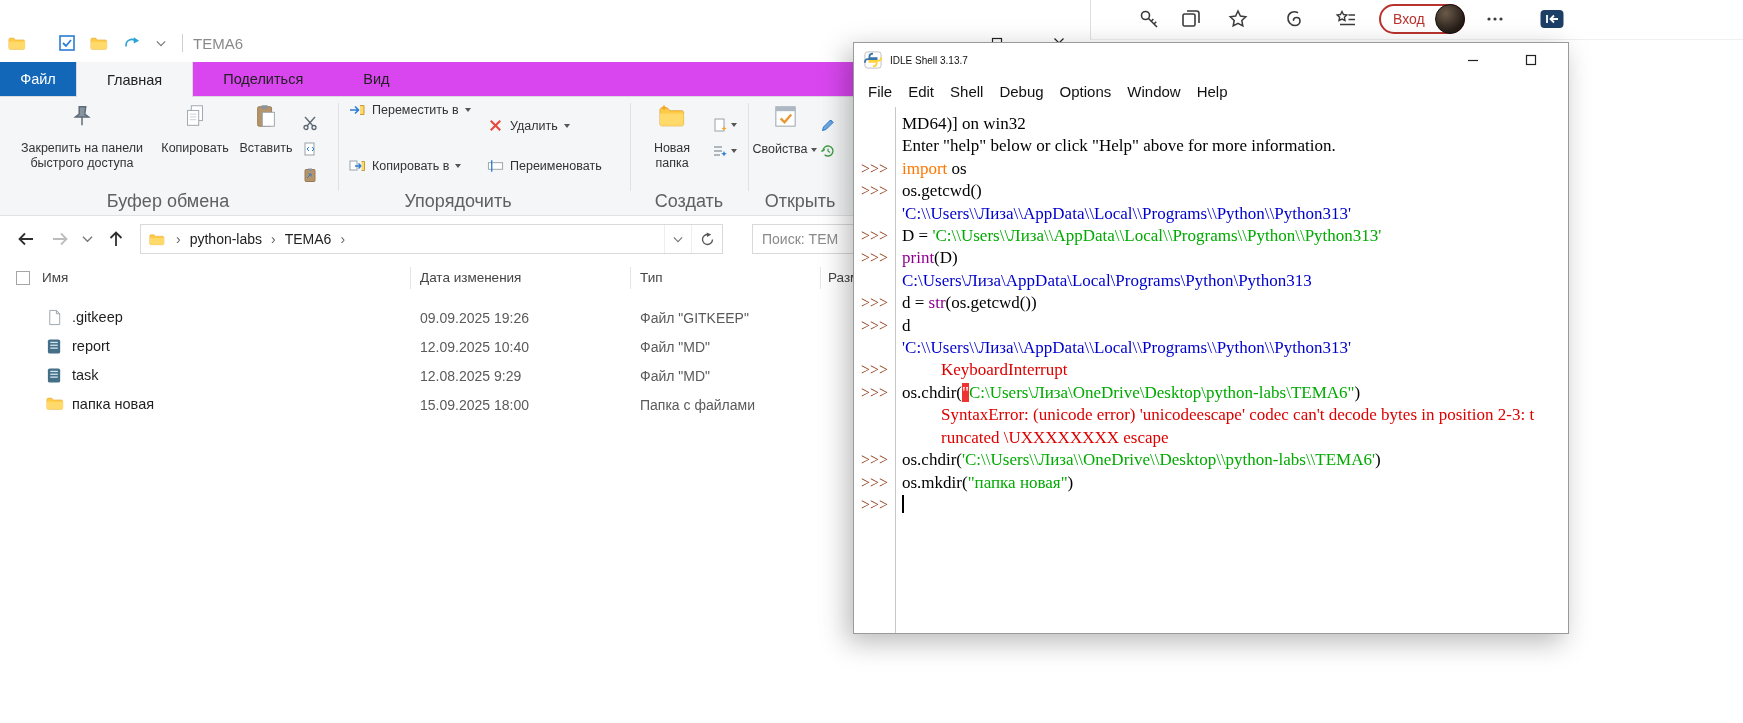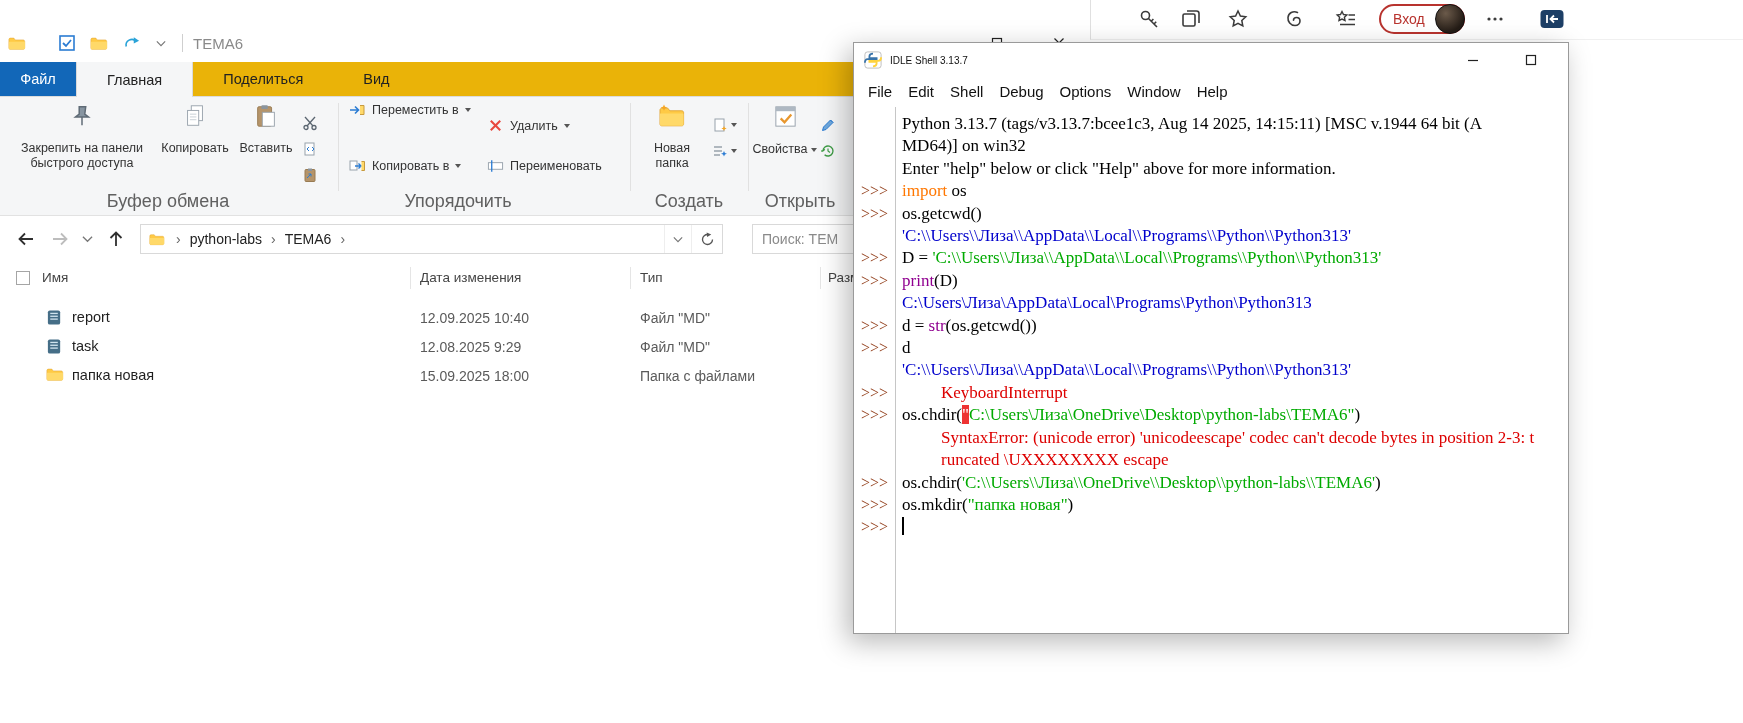--- a/index.html
+++ b/index.html
@@ -10,21 +10,21 @@
   svg{display:block;}
   
   .explorer{position:absolute;left:0;top:0;width:1090px;height:514px;background:#fff;z-index:1;margin-top:24px;}
   .x-titlebar{height:38px;display:flex;align-items:center;padding-left:8px;position:relative;background:#fff;}
   .qat-item{margin-right:14px;display:flex;align-items:center;}
   .qat-sep{width:1px;height:18px;background:#cfcfcf;margin:0 10px 0 2px;}
   .x-title{color:#8a8a8a;font-size:15px;}
   .x-controls{position:absolute;right:0;top:0;height:38px;display:flex;}
   .x-ctrl{width:62px;height:38px;display:flex;align-items:center;justify-content:center;}
   
-  .x-tabs{height:34px;display:flex;background:#eab308;border-bottom:1px solid #dcdcdc;align-items:stretch;}
+  .x-tabs{height:34px;display:flex;background:#d946ef;border-bottom:1px solid #dcdcdc;align-items:stretch;}
   .tab-file{width:76px;background:#1267b8;color:#fff;display:flex;align-items:center;justify-content:center;font-size:14.5px;}
   .tab{padding:0 30px;display:flex;align-items:center;font-size:14.5px;color:#222;position:relative;}
   .tab.active{background:#f5f6f7;border-left:1px solid #dadada;border-right:1px solid #dadada;margin-bottom:-1px;}
   
   .x-ribbon{height:118px;background:#f5f6f7;border-bottom:1px solid #e2e2e2;position:relative;font-size:12.5px;color:#333;}
   .rsep{position:absolute;top:6px;bottom:24px;width:1px;background:#e1e1e1;}
   .rgroup-label{position:absolute;bottom:3px;font-size:18px;color:#606060;transform:translateX(-50%);white-space:nowrap;}
   .rbtn-big{position:absolute;top:6px;display:flex;flex-direction:column;align-items:center;text-align:center;line-height:15px;gap:12px;}
   .rbtn-row{position:absolute;display:flex;align-items:center;gap:6px;white-space:nowrap;}
   .rbtn-sm{position:absolute;display:flex;align-items:center;gap:3px;}
@@ -379,20 +379,31 @@
     <span class="colh" style="left:828px;">Разм</span>
     <span class="col-sep" style="left:410px;"></span>
     <span class="col-sep" style="left:630px;"></span>
     <span class="col-sep" style="left:820px;"></span>
   </div>
 
   <div class="x-files">
     <div class="frow">
       <span class="f-icon">
         <svg width="17" height="17" viewBox="0 0 18 18">
+            <path d="M4 1.5h7l3.5 3.5v11.5H4z" fill="#fff" stroke="#9aa3ab"></path>
+            <path d="M11 1.5V5h3.5z" fill="#eef1f4" stroke="#9aa3ab"></path>
+          </svg>
+      </span>
+      <span class="f-name">.gitkeep</span>
+      <span class="f-date">09.09.2025 19:26</span>
+      <span class="f-type">Файл "GITKEEP"</span>
+    </div>
+    <div class="frow">
+      <span class="f-icon">
+        <svg width="17" height="17" viewBox="0 0 18 18">
             <rect x="2" y="1.5" width="13" height="15" rx="2" fill="#456e87"></rect>
             <rect x="4.5" y="4" width="8" height="1.4" fill="#cfe3ee"></rect>
             <rect x="4.5" y="7" width="8" height="1.4" fill="#cfe3ee"></rect>
             <rect x="4.5" y="10" width="8" height="1.4" fill="#cfe3ee"></rect>
           </svg>
       </span>
       <span class="f-name">report</span>
       <span class="f-date">12.09.2025 10:40</span>
       <span class="f-type">Файл "MD"</span>
     </div>
@@ -502,21 +513,20 @@
     <span class="i-menu">Edit</span>
     <span class="i-menu">Shell</span>
     <span class="i-menu">Debug</span>
     <span class="i-menu">Options</span>
     <span class="i-menu">Window</span>
     <span class="i-menu">Help</span>
   </div>
   <div class="console">
     <div class="console-rule"></div>
     <div class="console-lines" id="console-lines">
-        <div class="console-line"><span class="prompt"></span><span class="code"><span class="c-n">Python 3.13.7 (tags/v3.13.7:bcee1c3, Aug 14 2025, 14:15:11) [MSC v.1944 64 bit (A</span></span></div>
         <div class="console-line"><span class="prompt"></span><span class="code"><span class="c-n">MD64)] on win32</span></span></div>
         <div class="console-line"><span class="prompt"></span><span class="code"><span class="c-n">Enter "help" below or click "Help" above for more information.</span></span></div>
         <div class="console-line"><span class="prompt">&gt;&gt;&gt;</span><span class="code"><span class="c-k">import</span><span class="c-n"> os</span></span></div>
         <div class="console-line"><span class="prompt">&gt;&gt;&gt;</span><span class="code"><span class="c-n">os.getcwd()</span></span></div>
         <div class="console-line"><span class="prompt"></span><span class="code"><span class="c-o">'C:\\Users\\Лиза\\AppData\\Local\\Programs\\Python\\Python313'</span></span></div>
         <div class="console-line"><span class="prompt">&gt;&gt;&gt;</span><span class="code"><span class="c-n">D = </span><span class="c-s">'C:\\Users\\Лиза\\AppData\\Local\\Programs\\Python\\Python313'</span></span></div>
         <div class="console-line"><span class="prompt">&gt;&gt;&gt;</span><span class="code"><span class="c-b">print</span><span class="c-n">(D)</span></span></div>
         <div class="console-line"><span class="prompt"></span><span class="code"><span class="c-o">C:\Users\Лиза\AppData\Local\Programs\Python\Python313</span></span></div>
         <div class="console-line"><span class="prompt">&gt;&gt;&gt;</span><span class="code"><span class="c-n">d = </span><span class="c-b">str</span><span class="c-n">(os.getcwd())</span></span></div>
         <div class="console-line"><span class="prompt">&gt;&gt;&gt;</span><span class="code"><span class="c-n">d</span></span></div>

